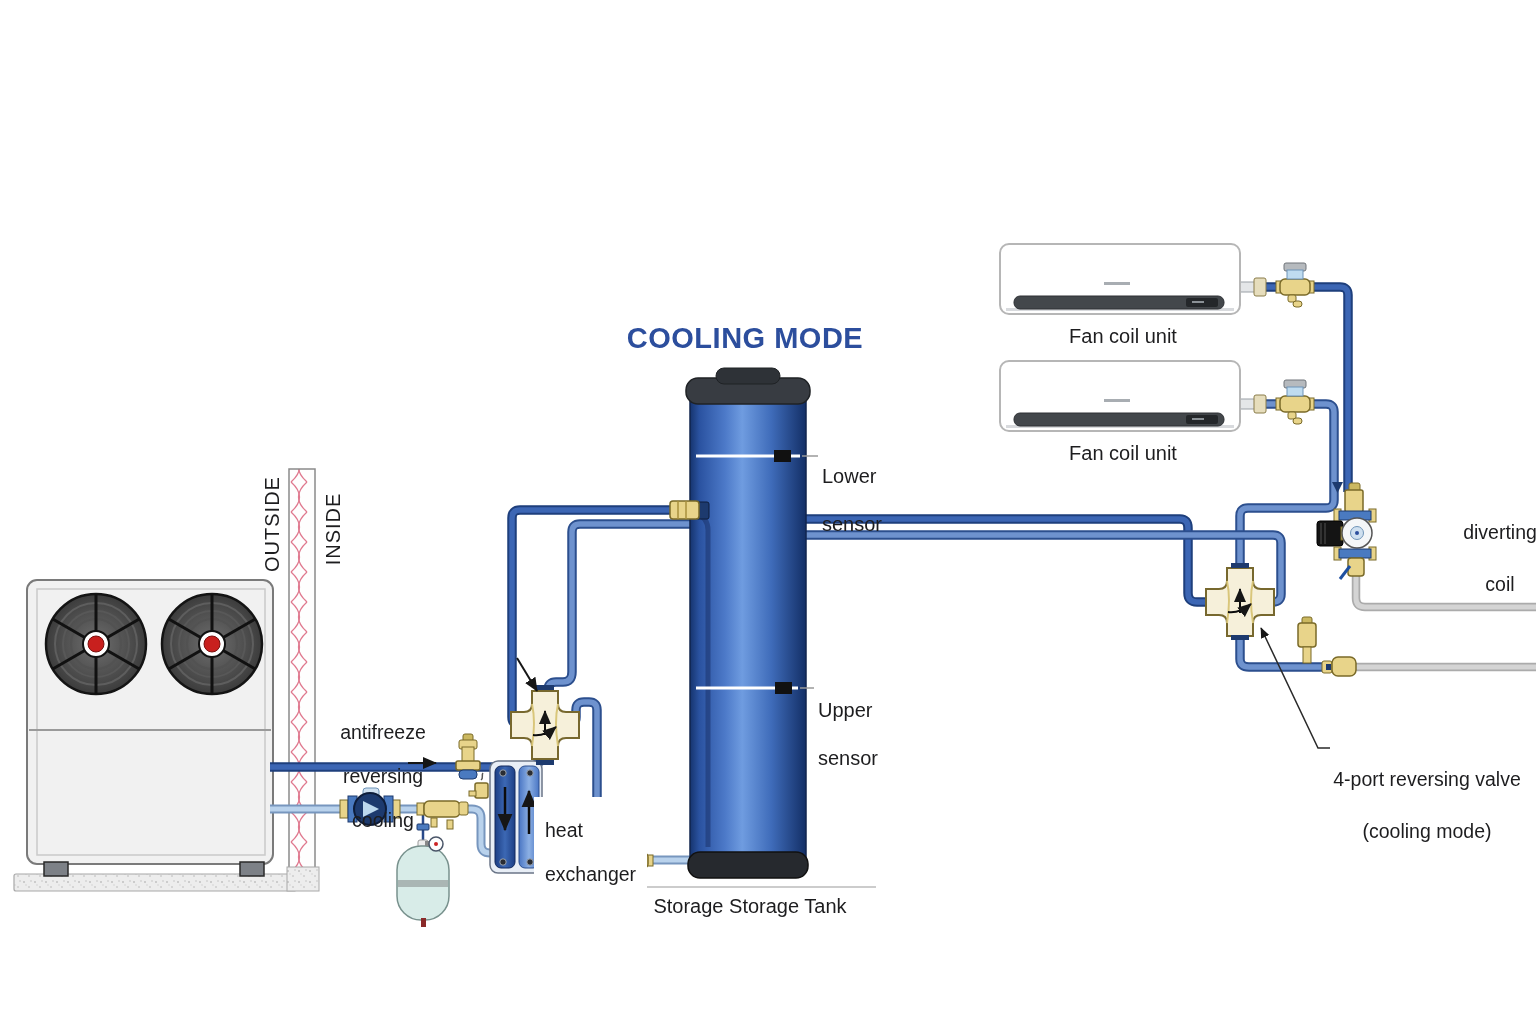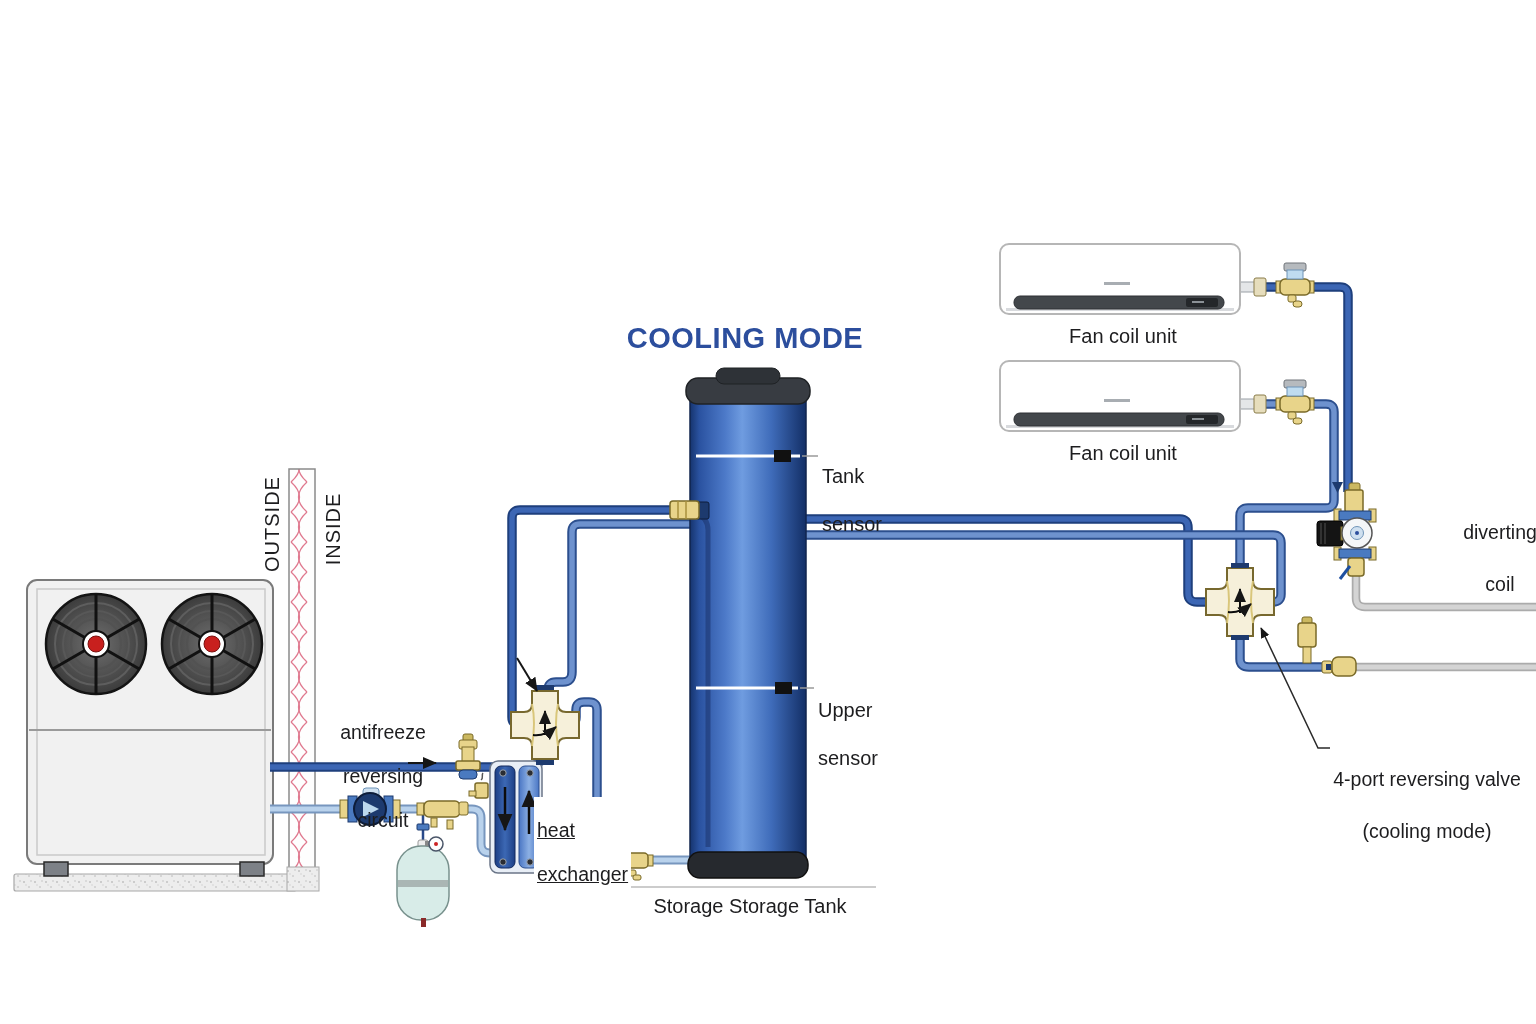--- a/index.html
+++ b/index.html
@@ -5,21 +5,21 @@
   html,body{margin:0;padding:0;background:#fff;}
   #stage{position:relative;width:1536px;height:1024px;background:#fff;overflow:hidden;
          font-family:"Liberation Sans",sans-serif;color:#1d1d1f;margin-top:32px;}
   #stage svg{position:absolute;left:0;top:0;}
   .lbl{position:absolute;white-space:pre-line;}
   .c{text-align:center;}
   .title{font-size:29px;font-weight:bold;letter-spacing:.5px;color:#2c4e9d;}
   .t20{font-size:20px;line-height:24px;}
   .t19{font-size:19.5px;line-height:22px;}
   .rot{transform:rotate(-90deg);transform-origin:center center;letter-spacing:1px;}
-  .whitebg{background:#ffffff;padding:0 3px;text-decoration:underline;}
+  .whitebg{background:#ffffff;padding:0 11px;}
 </style>
 </head>
 <body>
 
 <div id="stage">
 
 <svg width="1536" height="1024" viewBox="0 0 1536 1024">
   <defs>
     <pattern id="insul" width="26" height="30" patternUnits="userSpaceOnUse">
       <rect width="26" height="30" fill="#fefefe"></rect>
@@ -371,30 +371,30 @@
 </svg>
 
 <div class="lbl title c" style="left:600px;top:290px;width:290px;">COOLING MODE</div>
 
 <div class="lbl t20 rot" style="left:212px;top:480px;width:120px;height:24px;text-align:center;">OUTSIDE</div>
 <div class="lbl t20 rot" style="left:273px;top:485px;width:120px;height:24px;text-align:center;">INSIDE</div>
 
 <div class="lbl t19 c" style="left:316px;top:667px;width:134px;">
   <div>antifreeze</div>
   <div>reversing</div>
-  <div>circuit</div>
+  <div>cooling</div>
 </div>
 
 <div class="lbl t19 whitebg" style="left:534px;top:765px;">
   <div>heat</div>
   <div>exchanger</div>
 </div>
 
 <div class="lbl t20" style="left:822px;top:408px;">
-  <div>Tank</div>
+  <div>Lower</div>
   <div>sensor</div>
 </div>
 
 <div class="lbl t20" style="left:818px;top:642px;">
   <div>Upper</div>
   <div>sensor</div>
 </div>
 
 <div class="lbl t20 c" style="left:630px;top:862px;width:240px;">Storage Storage Tank</div>
 

